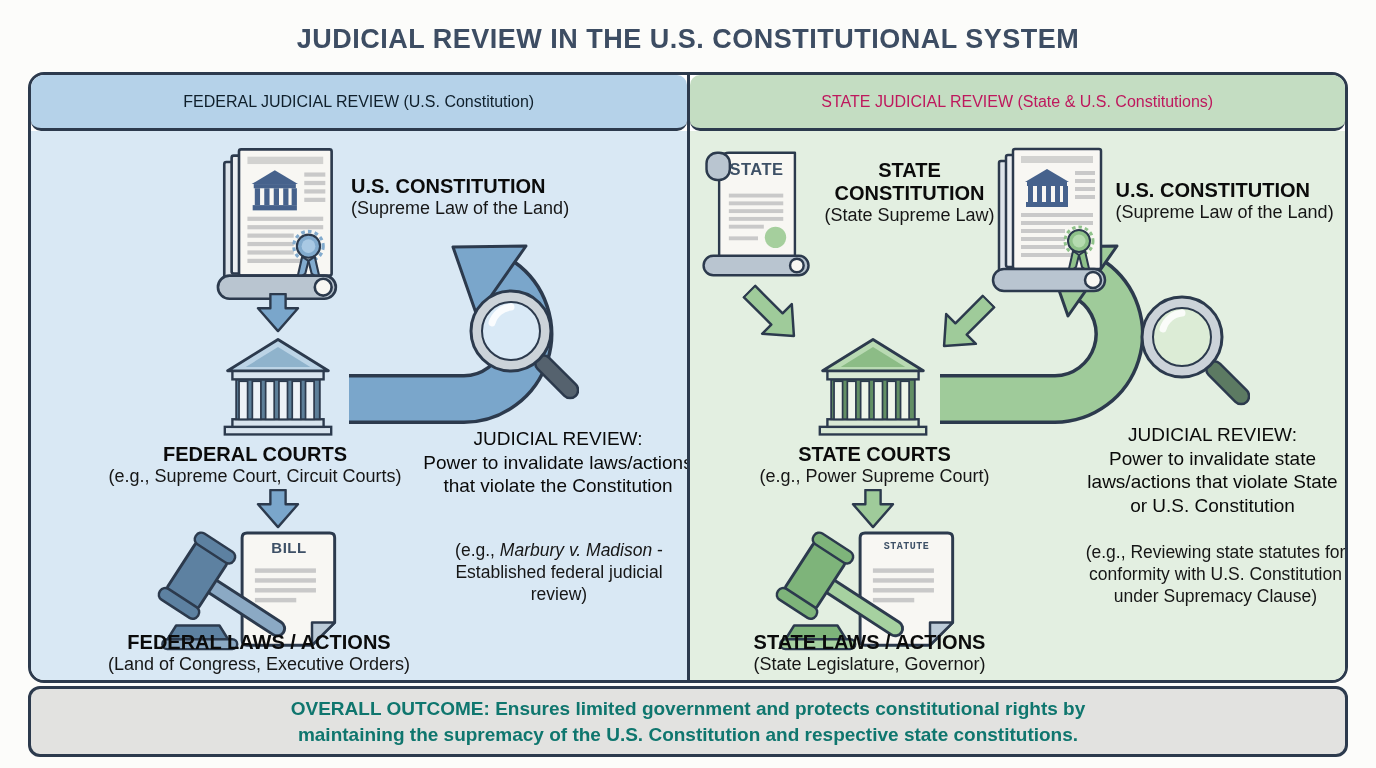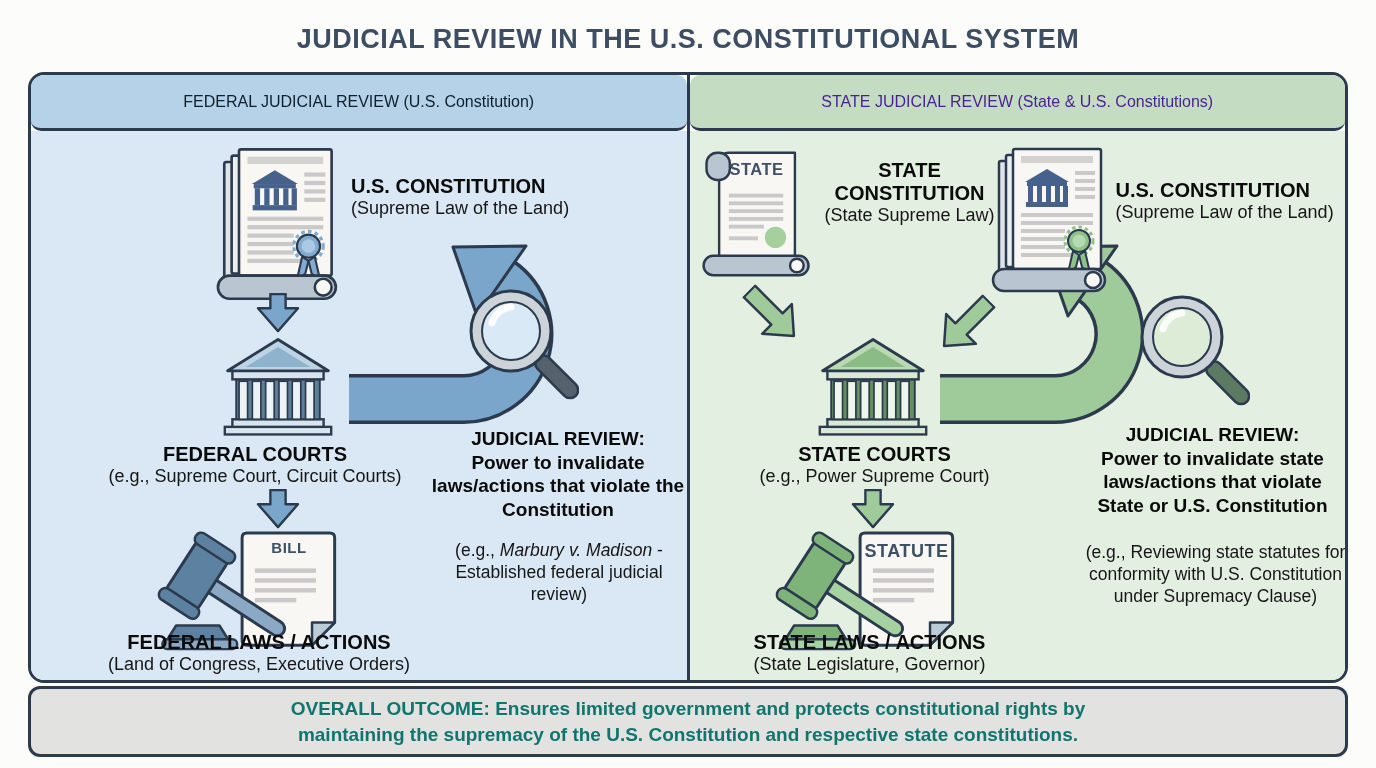--- a/index.html
+++ b/index.html
@@ -15,31 +15,31 @@
          font-size:27px;font-weight:bold;letter-spacing:.5px;color:var(--title-text);}
   .frame{position:absolute;left:28px;top:72px;width:1320px;height:611px;
          border:3px solid var(--border);border-radius:16px;overflow:hidden;
          display:flex;box-sizing:border-box;background:#fff;}
   .col{position:relative;flex:1 1 50%;display:flex;flex-direction:column;}
   .col.rightcol{border-left:3px solid var(--border);}
   .panel-header{height:53px;border-bottom:3px solid var(--border);
          display:flex;align-items:center;justify-content:center;
          font-size:16px;font-weight:normal;border-radius:10px;}
   .panel-header.fed{background:var(--federal-header-bg);color:#0f1f2b;}
-  .panel-header.sta{background:var(--state-header-bg);color:#4c1d95;}
+  .panel-header.sta{background:var(--state-header-bg);color:#be185d;}
   .panel-body{position:relative;flex:1;}
   .panel-body.fed{background:var(--federal-body-bg);}
   .panel-body.sta{background:var(--state-body-bg);padding-left:10px;}
   .abs{position:absolute;}
   .node-text{position:absolute;}
   .node-text.ctr{text-align:center;}
   .nlabel{font-size:20px;font-weight:bold;color:#0b0b0b;line-height:1.15;}
   .nsub{font-size:18px;color:#161616;line-height:1.2;}
   .jr{position:absolute;text-align:center;}
-  .jr-head,.jr-body{font-size:19px;font-weight:bold;color:#0a0a0a;line-height:1.24;}
+  .jr-head,.jr-body{font-size:19px;font-weight:normal;color:#0a0a0a;line-height:1.24;}
   .jr-ex{position:absolute;text-align:center;font-size:17.5px;color:#161616;line-height:1.27;}
   .doc-tag{position:absolute;text-align:center;font-weight:bold;color:#3d5066;letter-spacing:.5px;}
   .outcome{position:absolute;left:28px;top:686px;width:1320px;height:71px;
          background:var(--outcome-bg);border:3px solid var(--border);border-radius:12px;
          box-sizing:border-box;display:flex;flex-direction:column;align-items:center;
          justify-content:center;}
   .outcome div{font-size:19px;font-weight:bold;color:#0f766e;line-height:1.32;text-align:center;}
   svg{display:block;width:100%;height:100%;}
   
   .seal-blue{--sd:#82abce;--sl:#a9c9e4;}  .seal-green{--sd:#8fc28a;--sl:#b5dbb0;}
@@ -338,21 +338,21 @@
             </g>
             <g transform="rotate(33 48 48)" stroke="#2c3a4d" stroke-linejoin="round">
               <rect x="60" y="41" width="92" height="15" rx="7.5" fill="var(--ghandle)" stroke-width="3"></rect>
               <rect x="28" y="14" width="38" height="68" rx="9" fill="var(--ghead)" stroke-width="3"></rect>
               <rect x="24" y="8" width="46" height="13" rx="6" fill="var(--ghead)" stroke-width="2.5"></rect>
               <rect x="24" y="75" width="46" height="13" rx="6" fill="var(--ghead)" stroke-width="2.5"></rect>
             </g>
             <path d="M26 98 H70 L80 114 H16 Z" fill="var(--ghead)" stroke="#2c3a4d" stroke-width="2.5" stroke-linejoin="round"></path>
             <rect x="12" y="112" width="76" height="10" rx="5" fill="var(--ghandle)" stroke="#2c3a4d" stroke-width="2.5"></rect>
           </svg>
-          <span class="doc-tag" style="left:92px;top:12px;width:94px;font-size:18px;">STATUTE</span>
+          <span class="doc-tag" style="left:92px;top:12px;width:94px;font-size:10px;font-family:Liberation Mono, monospace;">STATUTE</span>
         </div>
 
         <div class="node-text ctr" style="left:0px;top:500px;width:360px;">
           <div class="nlabel">STATE LAWS / ACTIONS</div>
           <div class="nsub">(State Legislature, Governor)</div>
         </div>
 
         <div class="abs mag-green" style="left:440px;top:156px;width:120px;height:160px;">
           <svg viewBox="0 0 120 160">
             <rect x="72" y="76" width="16" height="54" rx="8" fill="var(--handle)" stroke="#2c3a4d" stroke-width="2.5" transform="rotate(-45 80 78)"></rect>

